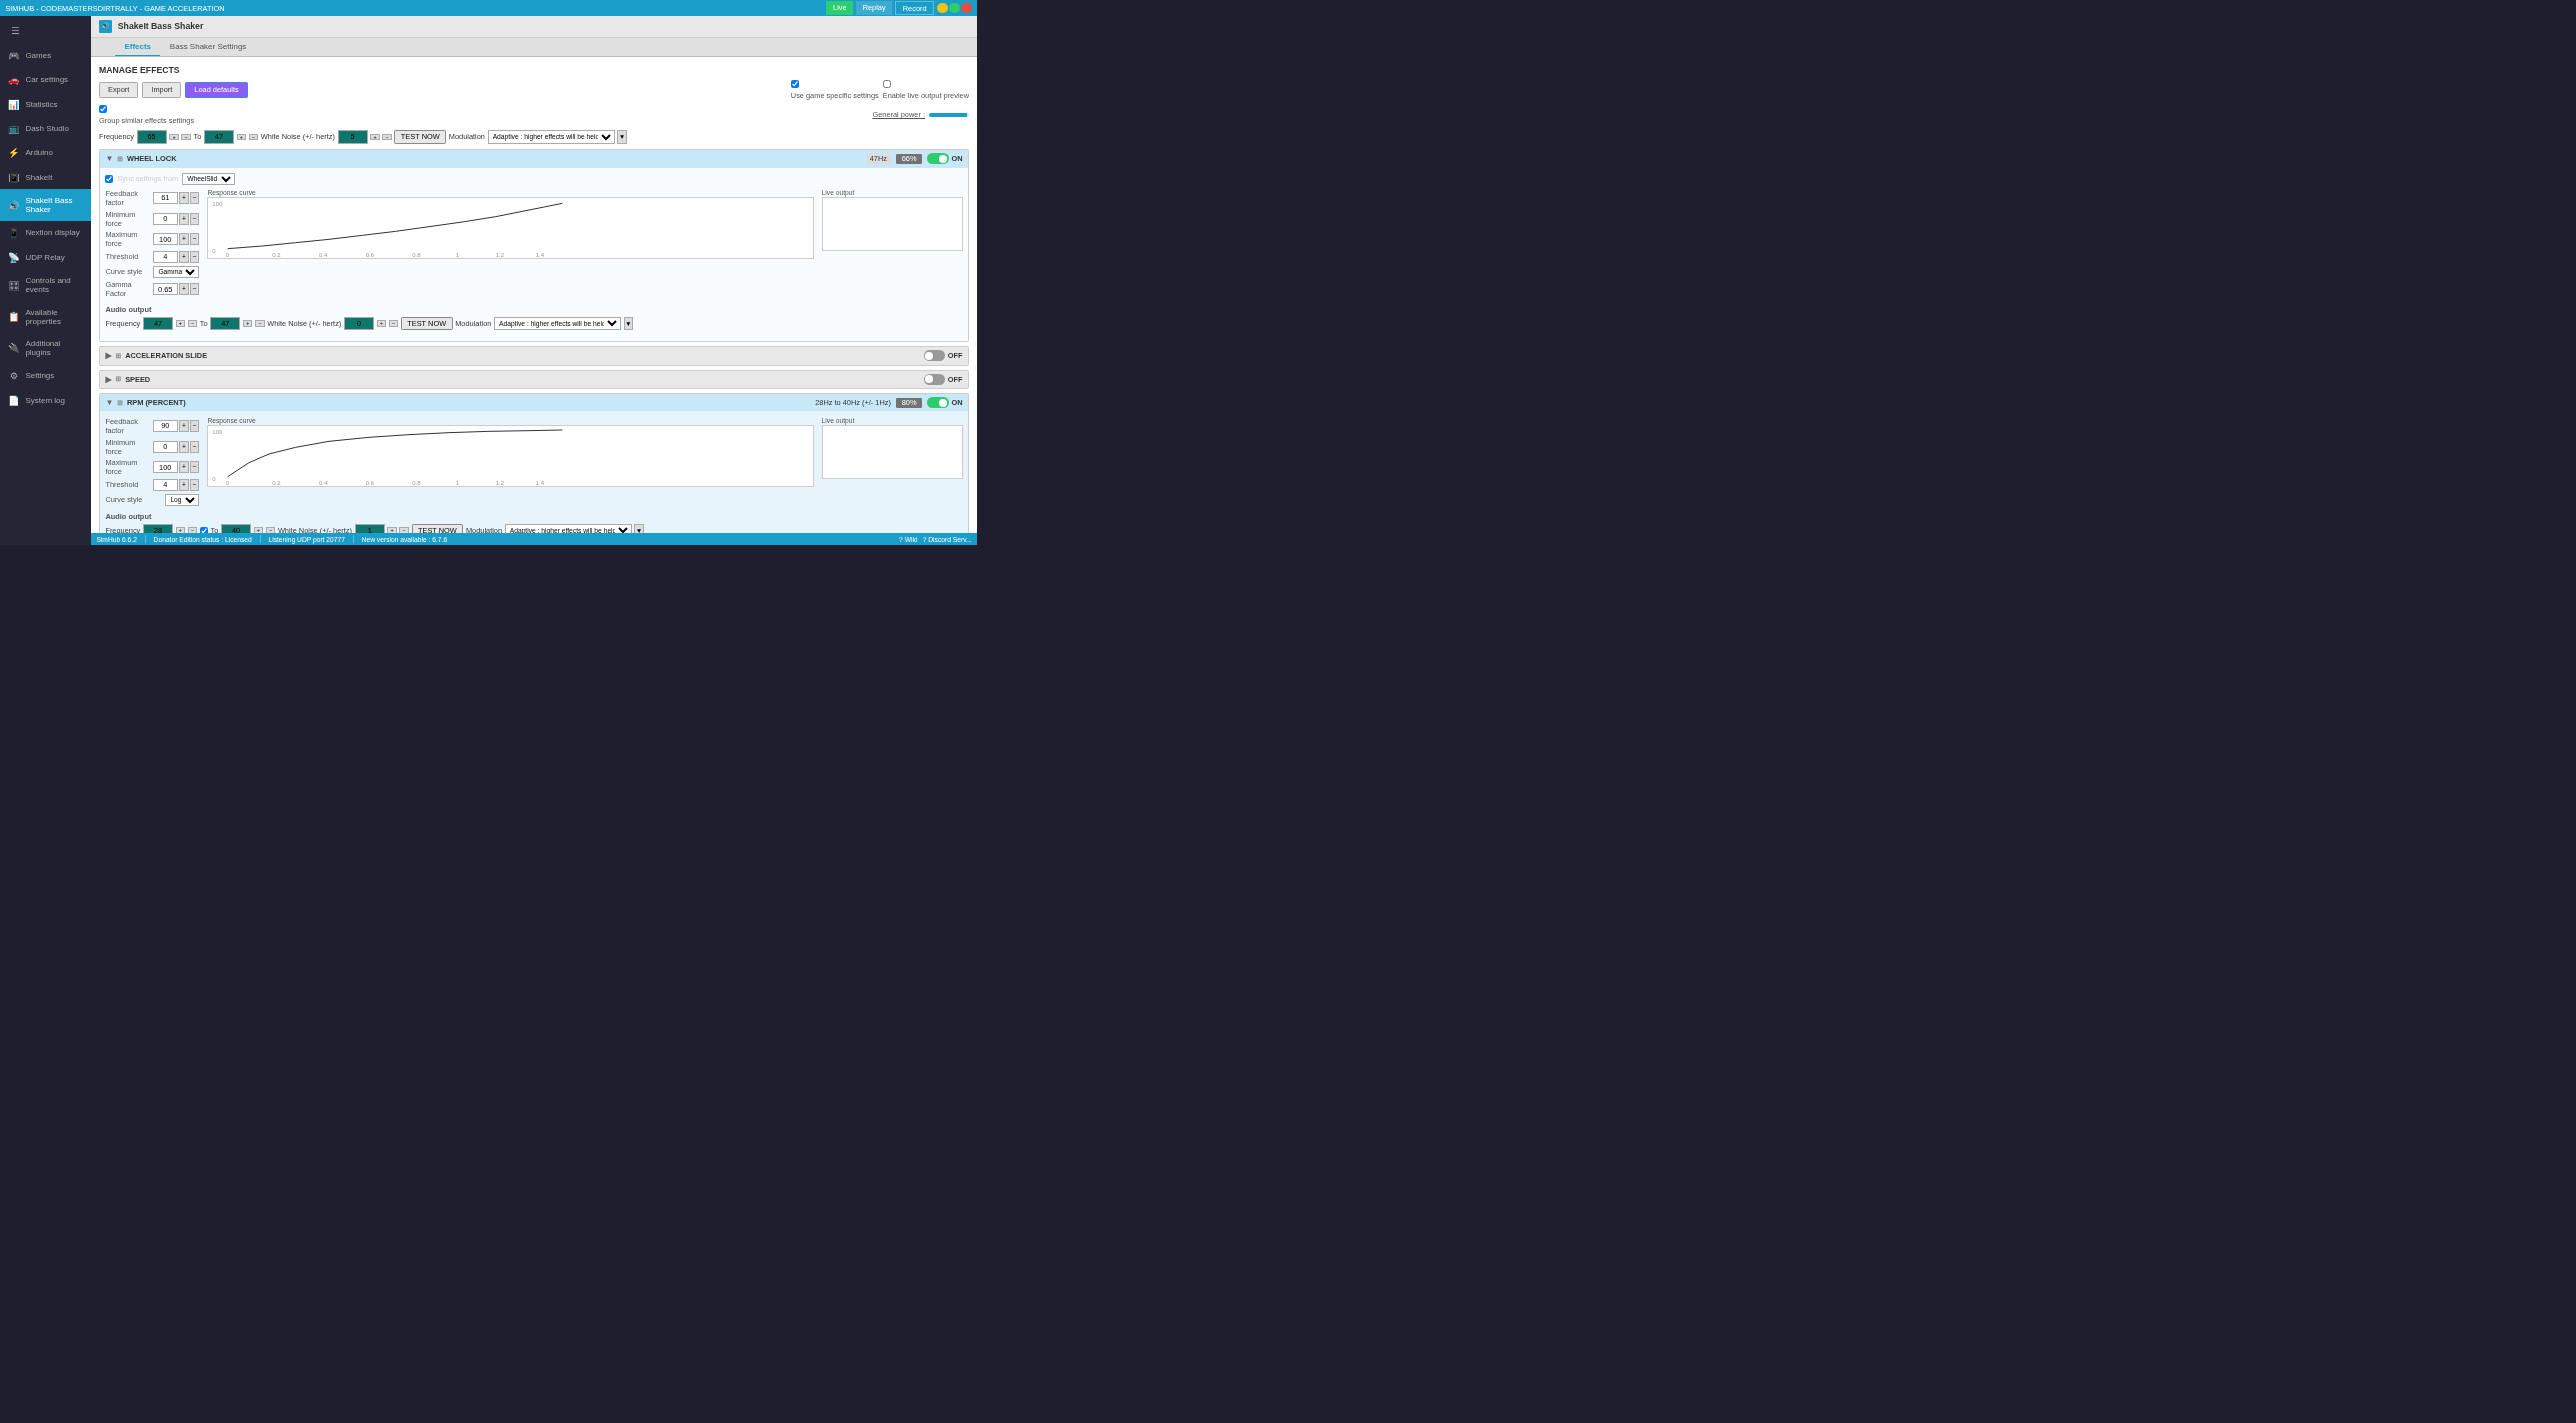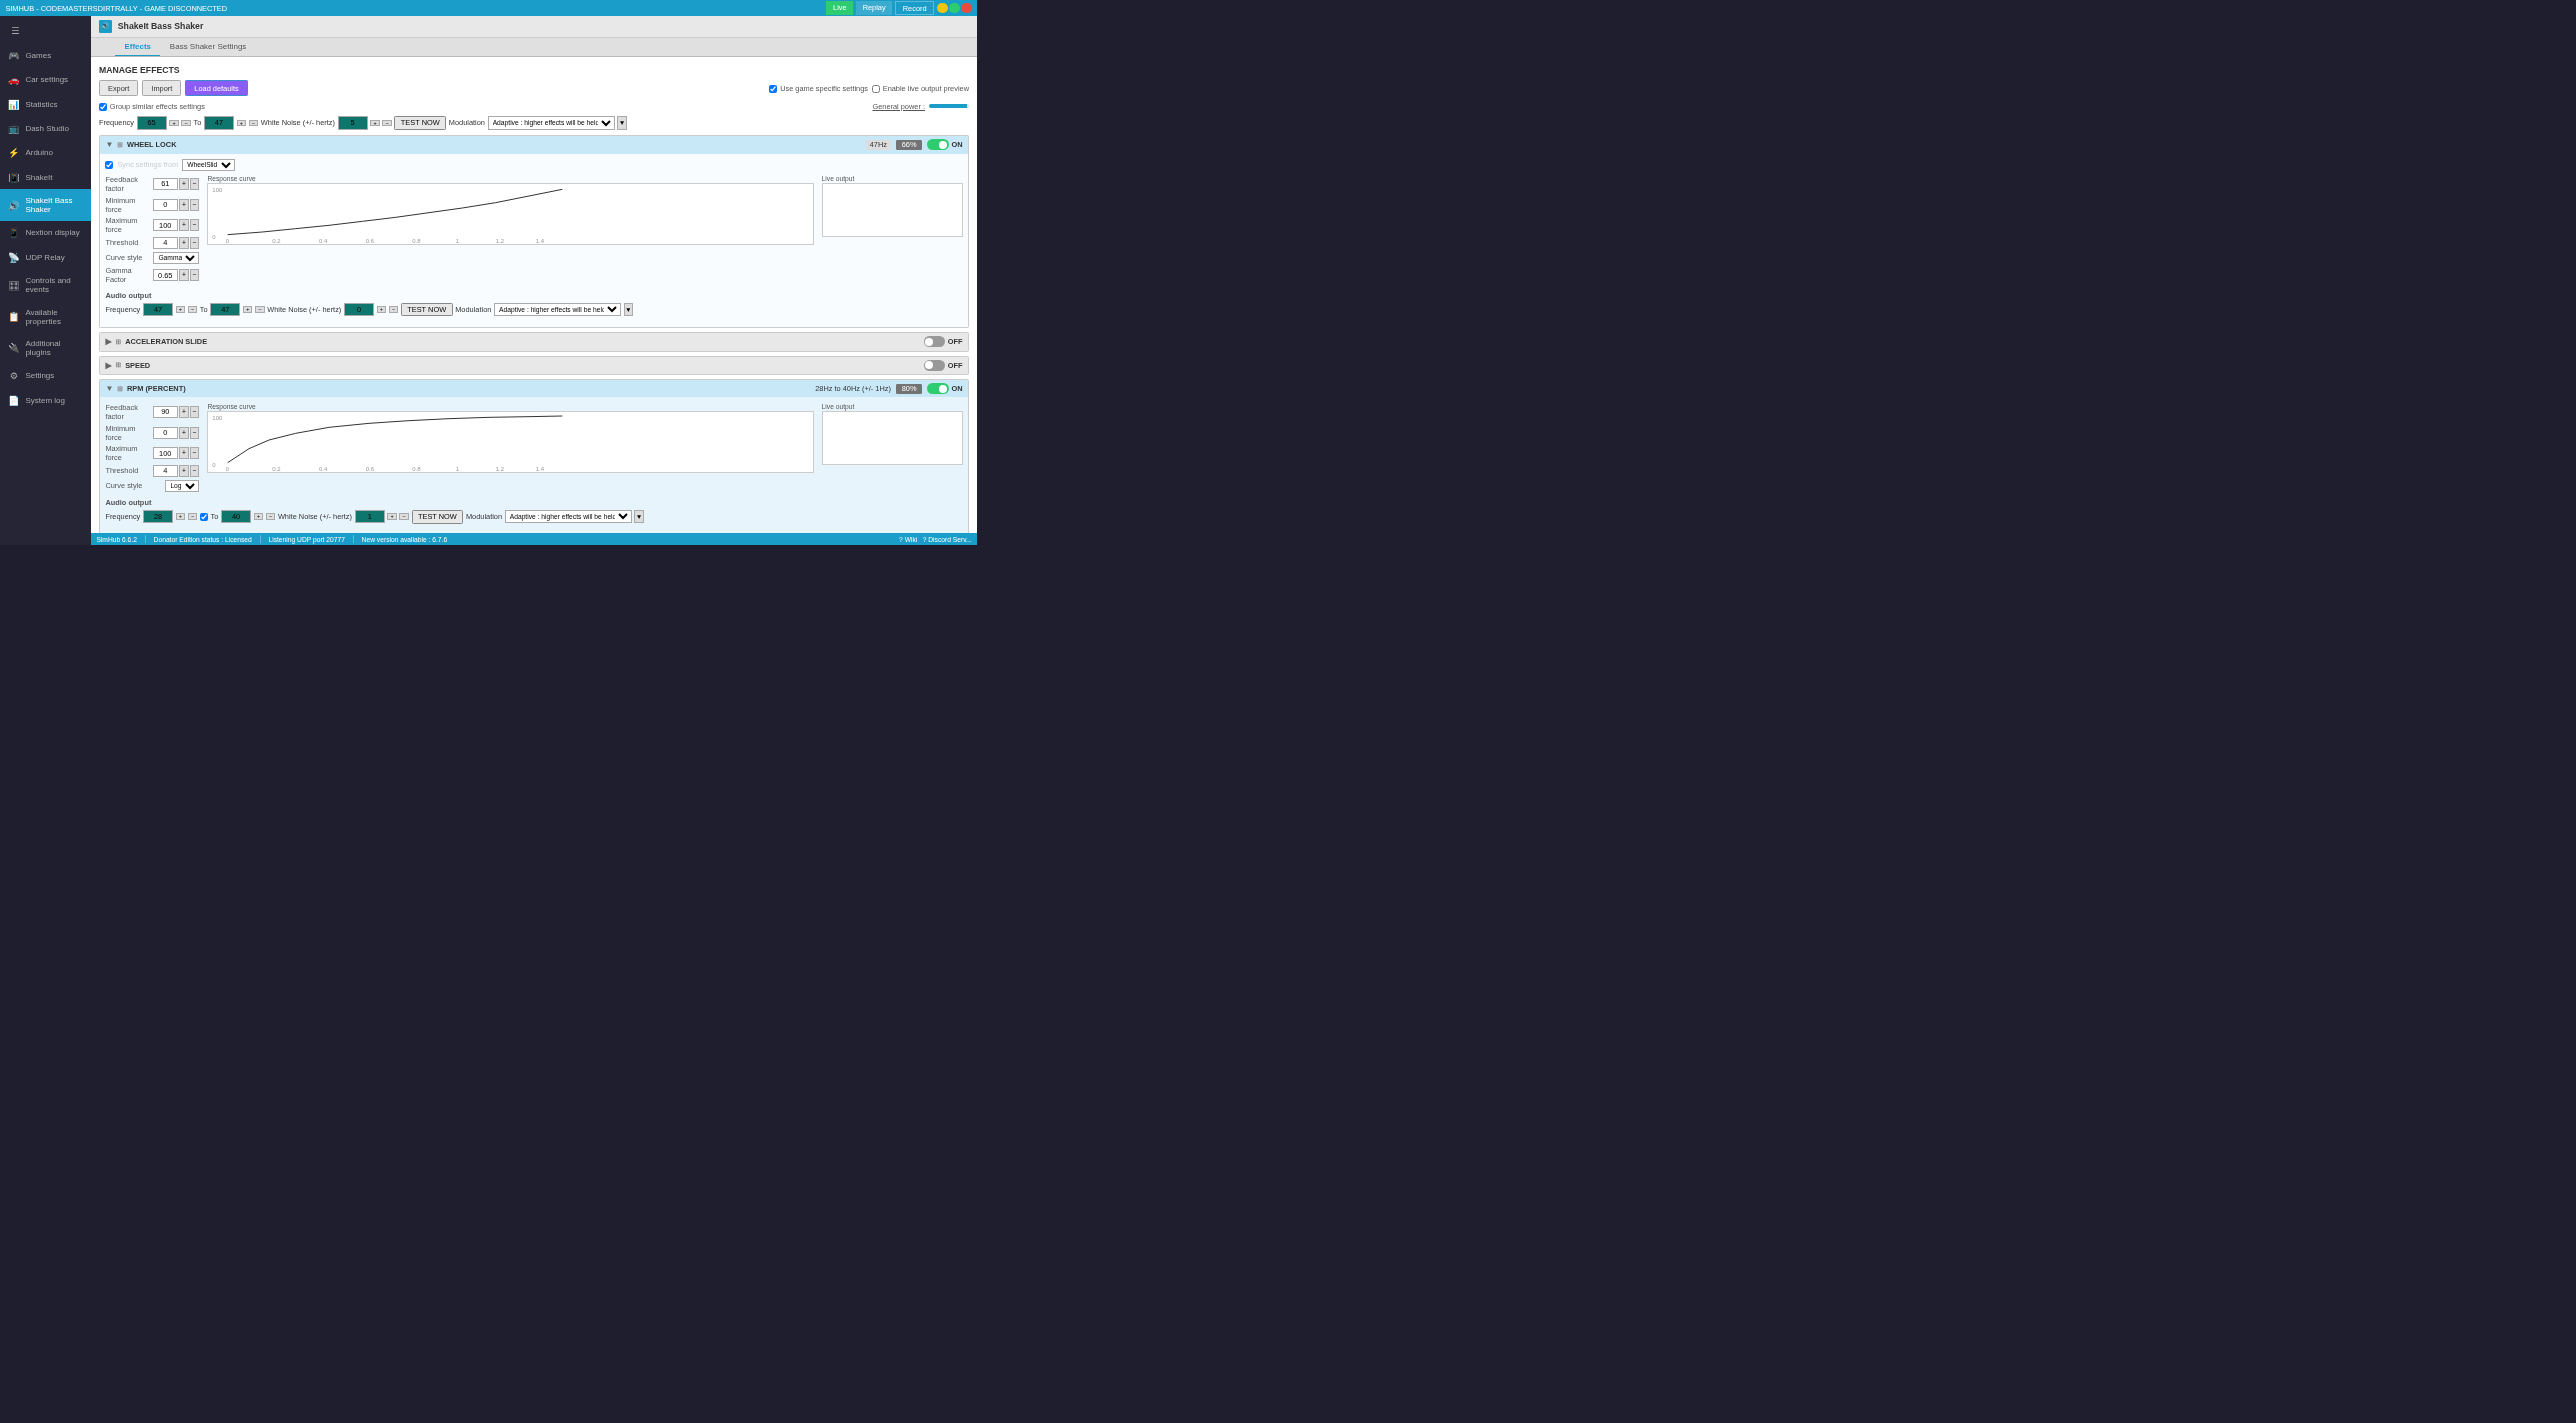--- a/index.html
+++ b/index.html
@@ -97,21 +97,21 @@
     .content { flex: 1; overflow-y: auto; background: #fff; padding: 8px; }
 
     .manage-effects-title { font-size: 8.7px; font-weight: bold; color: #333; margin-bottom: 5.4px; }
 
     .toolbar { display: flex; align-items: center; gap: 4px; margin-bottom: 5.4px; }
     .btn { padding: 2.7px 8px; font-size: 7.4px; cursor: pointer; border: 0.7px solid #aaa; background: #e8e8e8; border-radius: 1.3px; color: #333; }
     .btn.load-defaults { background: #8b5cf6; border-color: #3a8cce; color: #fff; }
 
     .top-options { display: flex; justify-content: space-between; align-items: center; margin-bottom: 5.4px; }
 
-    .checkbox-label { display: flex; align-items: flex-end; gap: 2.7px; font-size: 7.4px; color: #555; cursor: pointer; }
+    .checkbox-label { display: flex; align-items: flex-start; gap: 2.7px; font-size: 7.4px; color: #555; cursor: pointer; flex-direction: column; }
     .cb { width: 8px; height: 8px; }
 
     .freq-row { display: flex; align-items: center; gap: 2.7px; font-size: 7.4px; color: #333; margin-bottom: 5.4px; flex-wrap: wrap; }
     .num-input { width: 30px; height: 13.4px; border: 0.7px solid #aaa; text-align: center; font-size: 7.4px; background: #0f766e; }
     .stepper-btn { width: 9.4px; height: 6.7px; background: #ddd; border: 0.7px solid #aaa; font-size: 5.4px; cursor: pointer; line-height: 5.4px; text-align: center; }
     .test-now-btn { padding: 1.3px 5.4px; background: #e8e8e8; border: 0.7px solid #888; font-size: 7.4px; cursor: pointer; border-radius: 1.3px; }
     .modulation-select { height: 13.4px; font-size: 6.7px; border: 0.7px solid #aaa; width: 127px; background: #fff; }
 
     .general-power { display: flex; align-items: center; gap: 4px; font-size: 7.4px; color: #555; text-decoration: underline; }
     .power-bar { width: 40px; height: 4px; background: #ddd; border-radius: 2px; overflow: hidden; }
@@ -199,21 +199,21 @@
     }
     .status-bar-right { margin-left: auto; display: flex; gap: 5.4px; }
 
     .divider-v { width: 0.7px; background: rgba(255,255,255,0.3); height: 8px; }
   </style>
 </head>
 <body>
 
 <div class="title-bar">
   <div class="title-bar-left">
-    <span>SIMHUB - CODEMASTERSDIRTRALLY - GAME DISCONNECTED</span>
+    <span>SIMHUB - CODEMASTERSDIRTRALLY - GAME ACCELERATION</span>
   </div>
   <div class="title-bar-right">
     <button class="tb-btn live">Live</button>
     <button class="tb-btn">Replay</button>
     <button class="tb-btn record">Record</button>
     <div class="win-controls">
       <button class="win-btn min"></button>
       <button class="win-btn max"></button>
       <button class="win-btn close"></button>
     </div>

